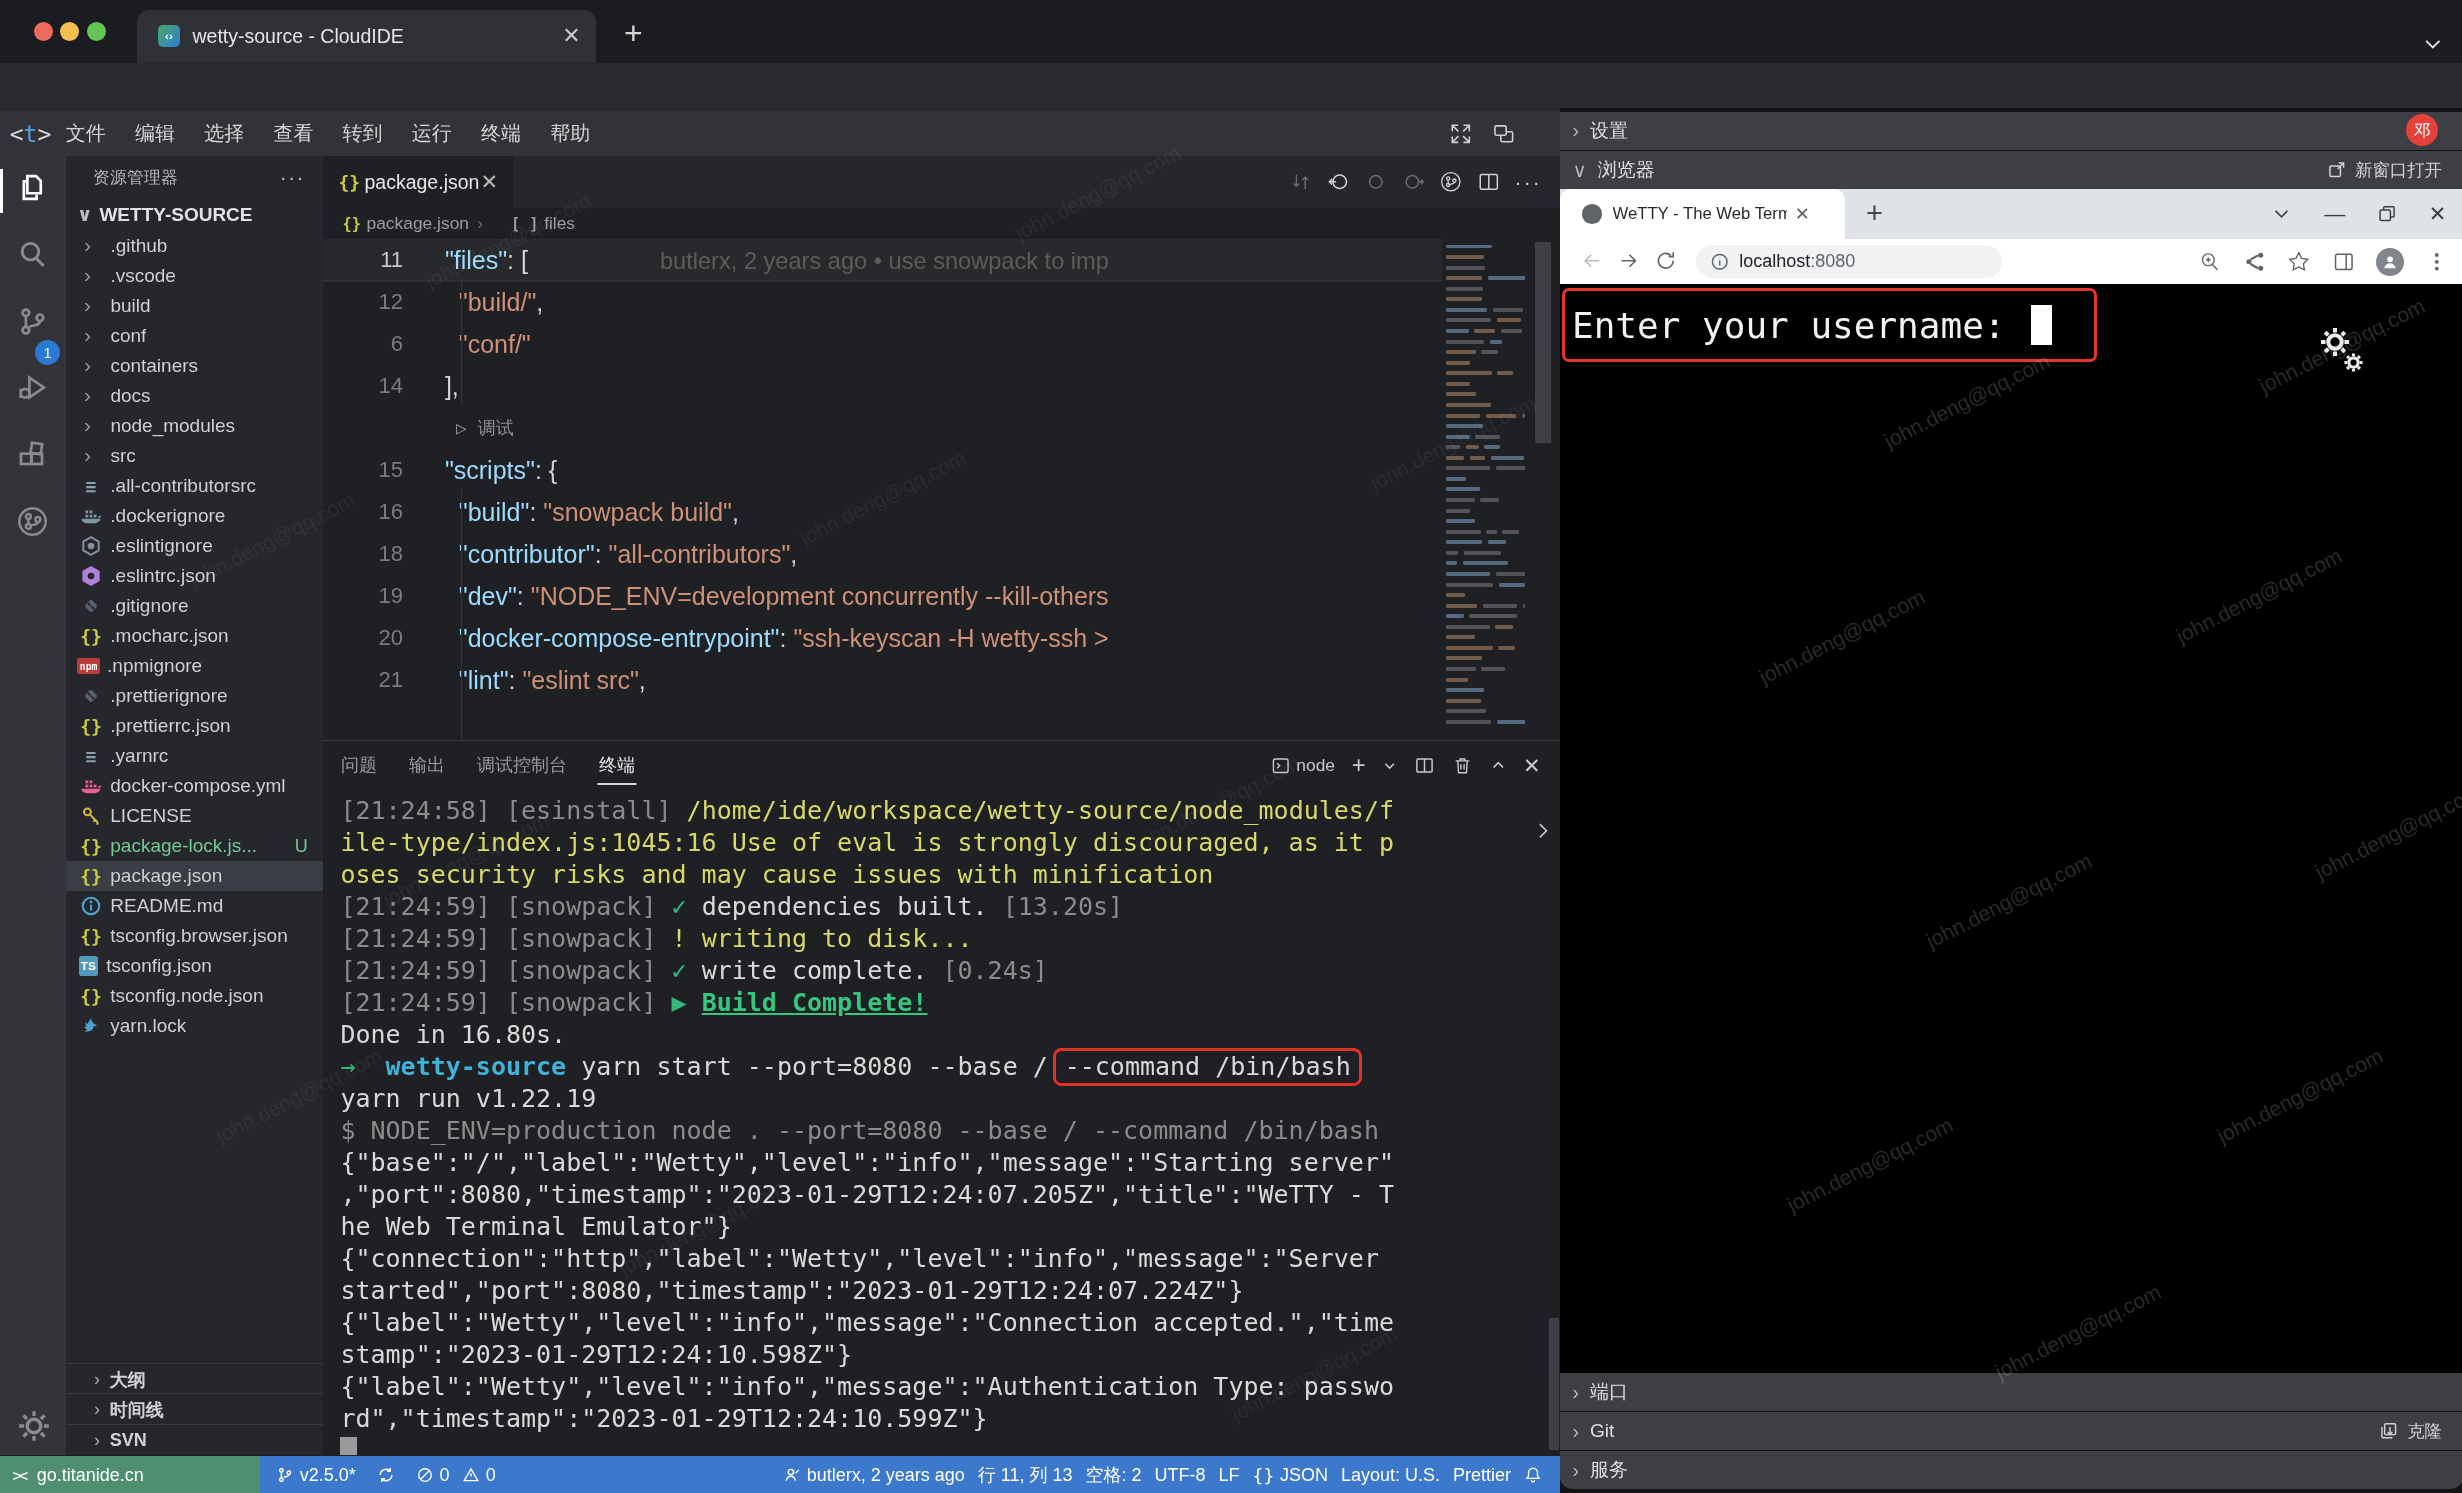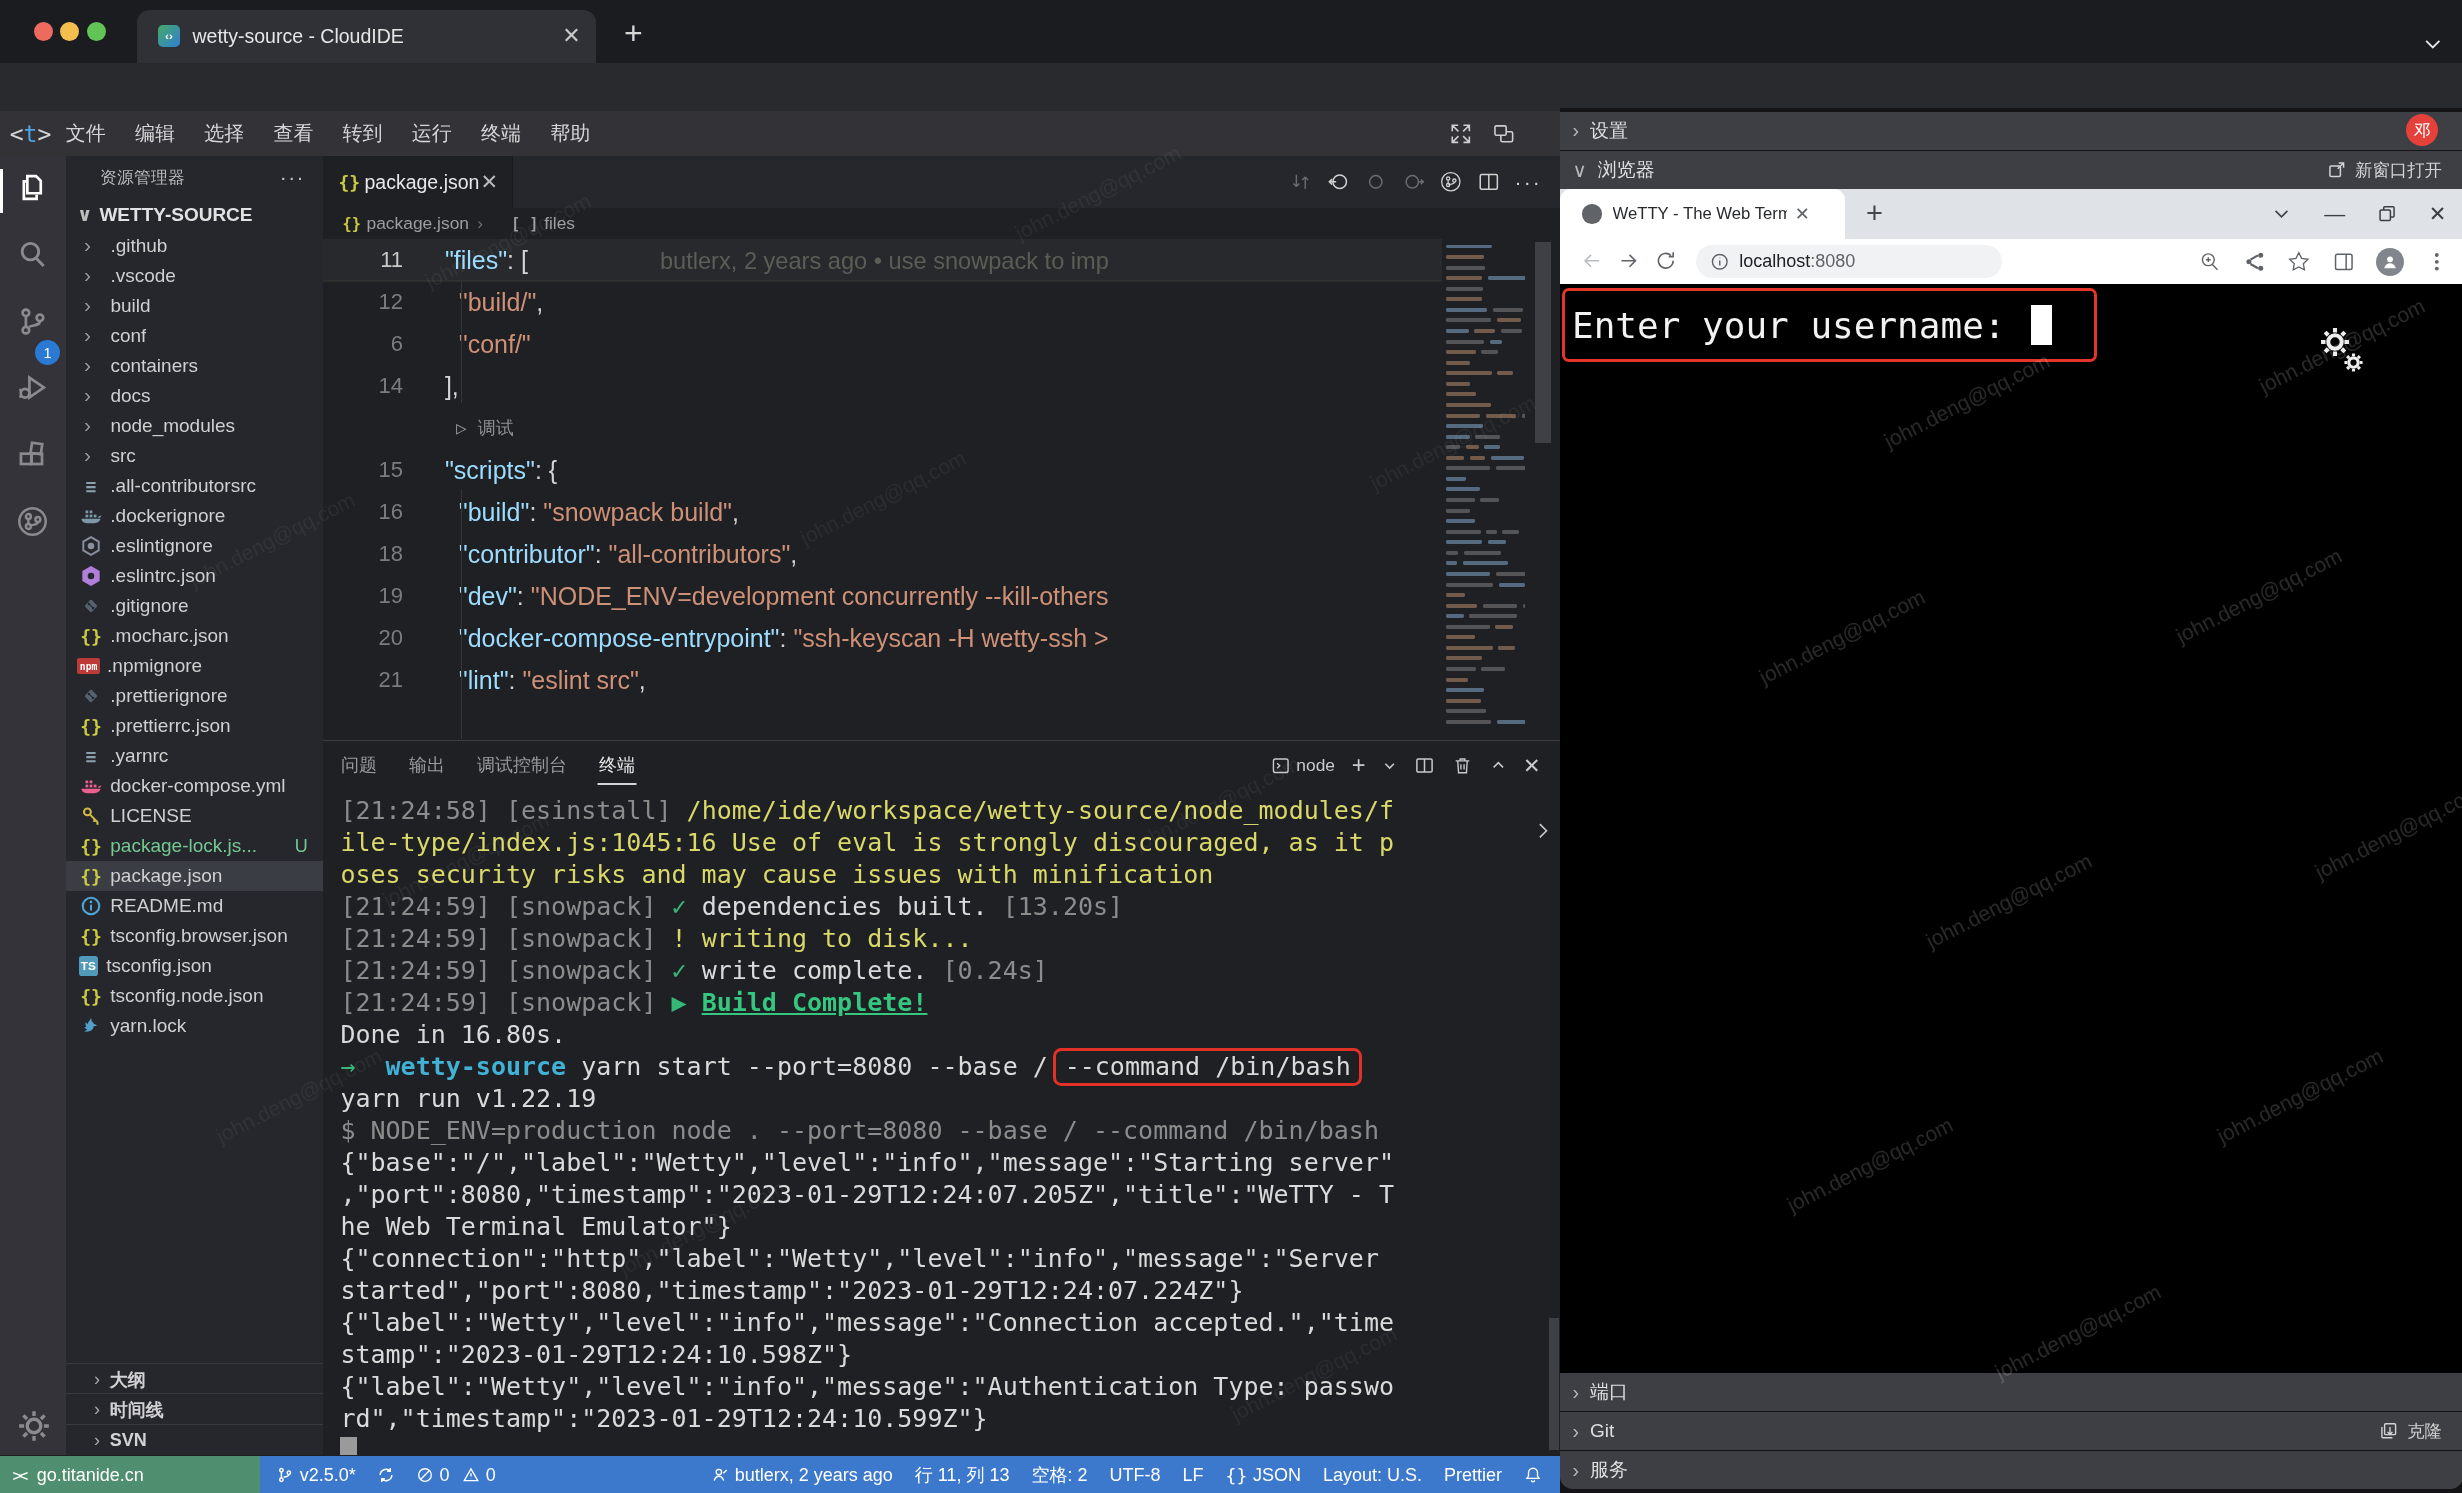--- a/index.html
+++ b/index.html
@@ -44,21 +44,21 @@
 
   #activitybar{left:0;top:156px;width:66px;height:1299px;background:#333339;}
   .act{position:absolute;left:16px;width:33px;height:33px;color:#8b8b8f;}
   .act.on{color:#fff;}
   #act-rail{left:0;top:12.5px;width:2.8px;height:44px;background:#fff;position:absolute;}
   #scm-badge{position:absolute;left:33px;top:182px;width:25px;height:25px;border-radius:50%;background:#2a7ad4;color:#fff;
              font-size:14.6px;display:flex;align-items:center;justify-content:center;border:2.1px solid #333339;}
 
   #sidebar{left:66px;top:156px;width:257px;height:1299px;background:#26272c;color:#cfd0d2;}
   #sb-header{height:42px;display:flex;align-items:center;}
-  #sb-title{font-size:16.7px;color:#bababd;margin-left:34px;letter-spacing:0.3px;}
+  #sb-title{font-size:16.7px;color:#bababd;margin-left:27px;letter-spacing:0.3px;}
   #sb-dots{margin-left:auto;margin-right:18px;color:#c2c2c2;font-size:21px;letter-spacing:1.4px;}
   #sb-root{height:33px;display:flex;align-items:center;font-weight:bold;font-size:19px;color:#e2e2e4;}
   #sb-root .ch{margin:0 7px 0 11px;color:#bdbdbd;}
   .tree-row{height:30px;display:flex;align-items:center;font-size:19px;white-space:nowrap;}
   .tree-row.sel{background:#3a3d43;}
   .tw-chev{color:#9a9a9e;font-size:21px;margin:0 0 2.8px 18px;width:26.4px;}
   .ti{width:22px;height:22px;margin-left:14px;margin-right:8.3px;flex:none;}
   .fi{width:22px;margin-left:14px;margin-right:8.3px;font-family:"DejaVu Sans Mono",monospace;font-size:18px;font-weight:bold;text-align:center;flex:none;}
   .fi-npm{flex:none;margin-left:11px;margin-right:7px;background:#bc3a37;color:#fff;font-size:9.7px;font-weight:bold;
           padding:2.1px 2.8px;border-radius:2.1px;font-family:"DejaVu Sans Mono",monospace;}
@@ -111,21 +111,21 @@
   .t-cur{display:inline-block;width:16.7px;height:28px;background:#9a9a9a;vertical-align:-5.6px;}
   .seg-box{border:3.5px solid #e23227;border-radius:8.3px;padding:0.7px 8.3px 2.1px 8.3px;margin-left:5.6px;}
   #pchev{position:absolute;left:1208px;top:78px;color:#c9c9c9;}
   #pscroll{position:absolute;left:1226px;top:577px;width:9.7px;height:132px;background:#3e4046;}
 
   #statusbar{left:0;top:1456px;width:1560px;height:38px;display:flex;align-items:stretch;font-size:18px;color:#fff;}
   #sb-remote{width:247px;background:#4f8f6f;display:flex;align-items:center;padding-left:12.5px;gap:8.3px;}
   #sb-remote .gi{font-family:"DejaVu Sans Mono",monospace;letter-spacing:-4.2px;font-size:16.7px;margin-right:4.2px;}
   #sb-blue{flex:1;background:#3c78cc;display:flex;align-items:center;padding:0 18px 0 16.7px;gap:21px;}
   .sbi{display:flex;align-items:center;gap:5.6px;white-space:nowrap;}
-  #sb-right{margin-left:auto;display:flex;align-items:center;gap:22px;}
+  #sb-right{margin-left:auto;display:flex;align-items:center;gap:13px;}
   .si{width:18px;height:18px;}
 
   
   #rpanel{left:1560px;top:108px;width:903px;height:1386px;background:#141416;}
   .rrow{position:absolute;left:0;width:903px;height:38px;background:#3e3f44;display:flex;align-items:center;color:#dfdfe1;font-size:19px;}
   .rrow .ch{margin:0 11px 0 12.5px;color:#b9b9bc;font-size:19.5px;}
   .rside{margin-left:auto;margin-right:21px;display:flex;align-items:center;gap:8.3px;color:#d3d3d5;font-size:17.4px;}
   #rbadge{position:absolute;right:25px;top:2.8px;width:32px;height:32px;border-radius:50%;background:#e3413a;color:#fff;
           font-size:16.7px;display:flex;align-items:center;justify-content:center;}
   #btabstrip{position:absolute;left:0;top:81px;width:903px;height:50px;background:#dfe2e6;}

